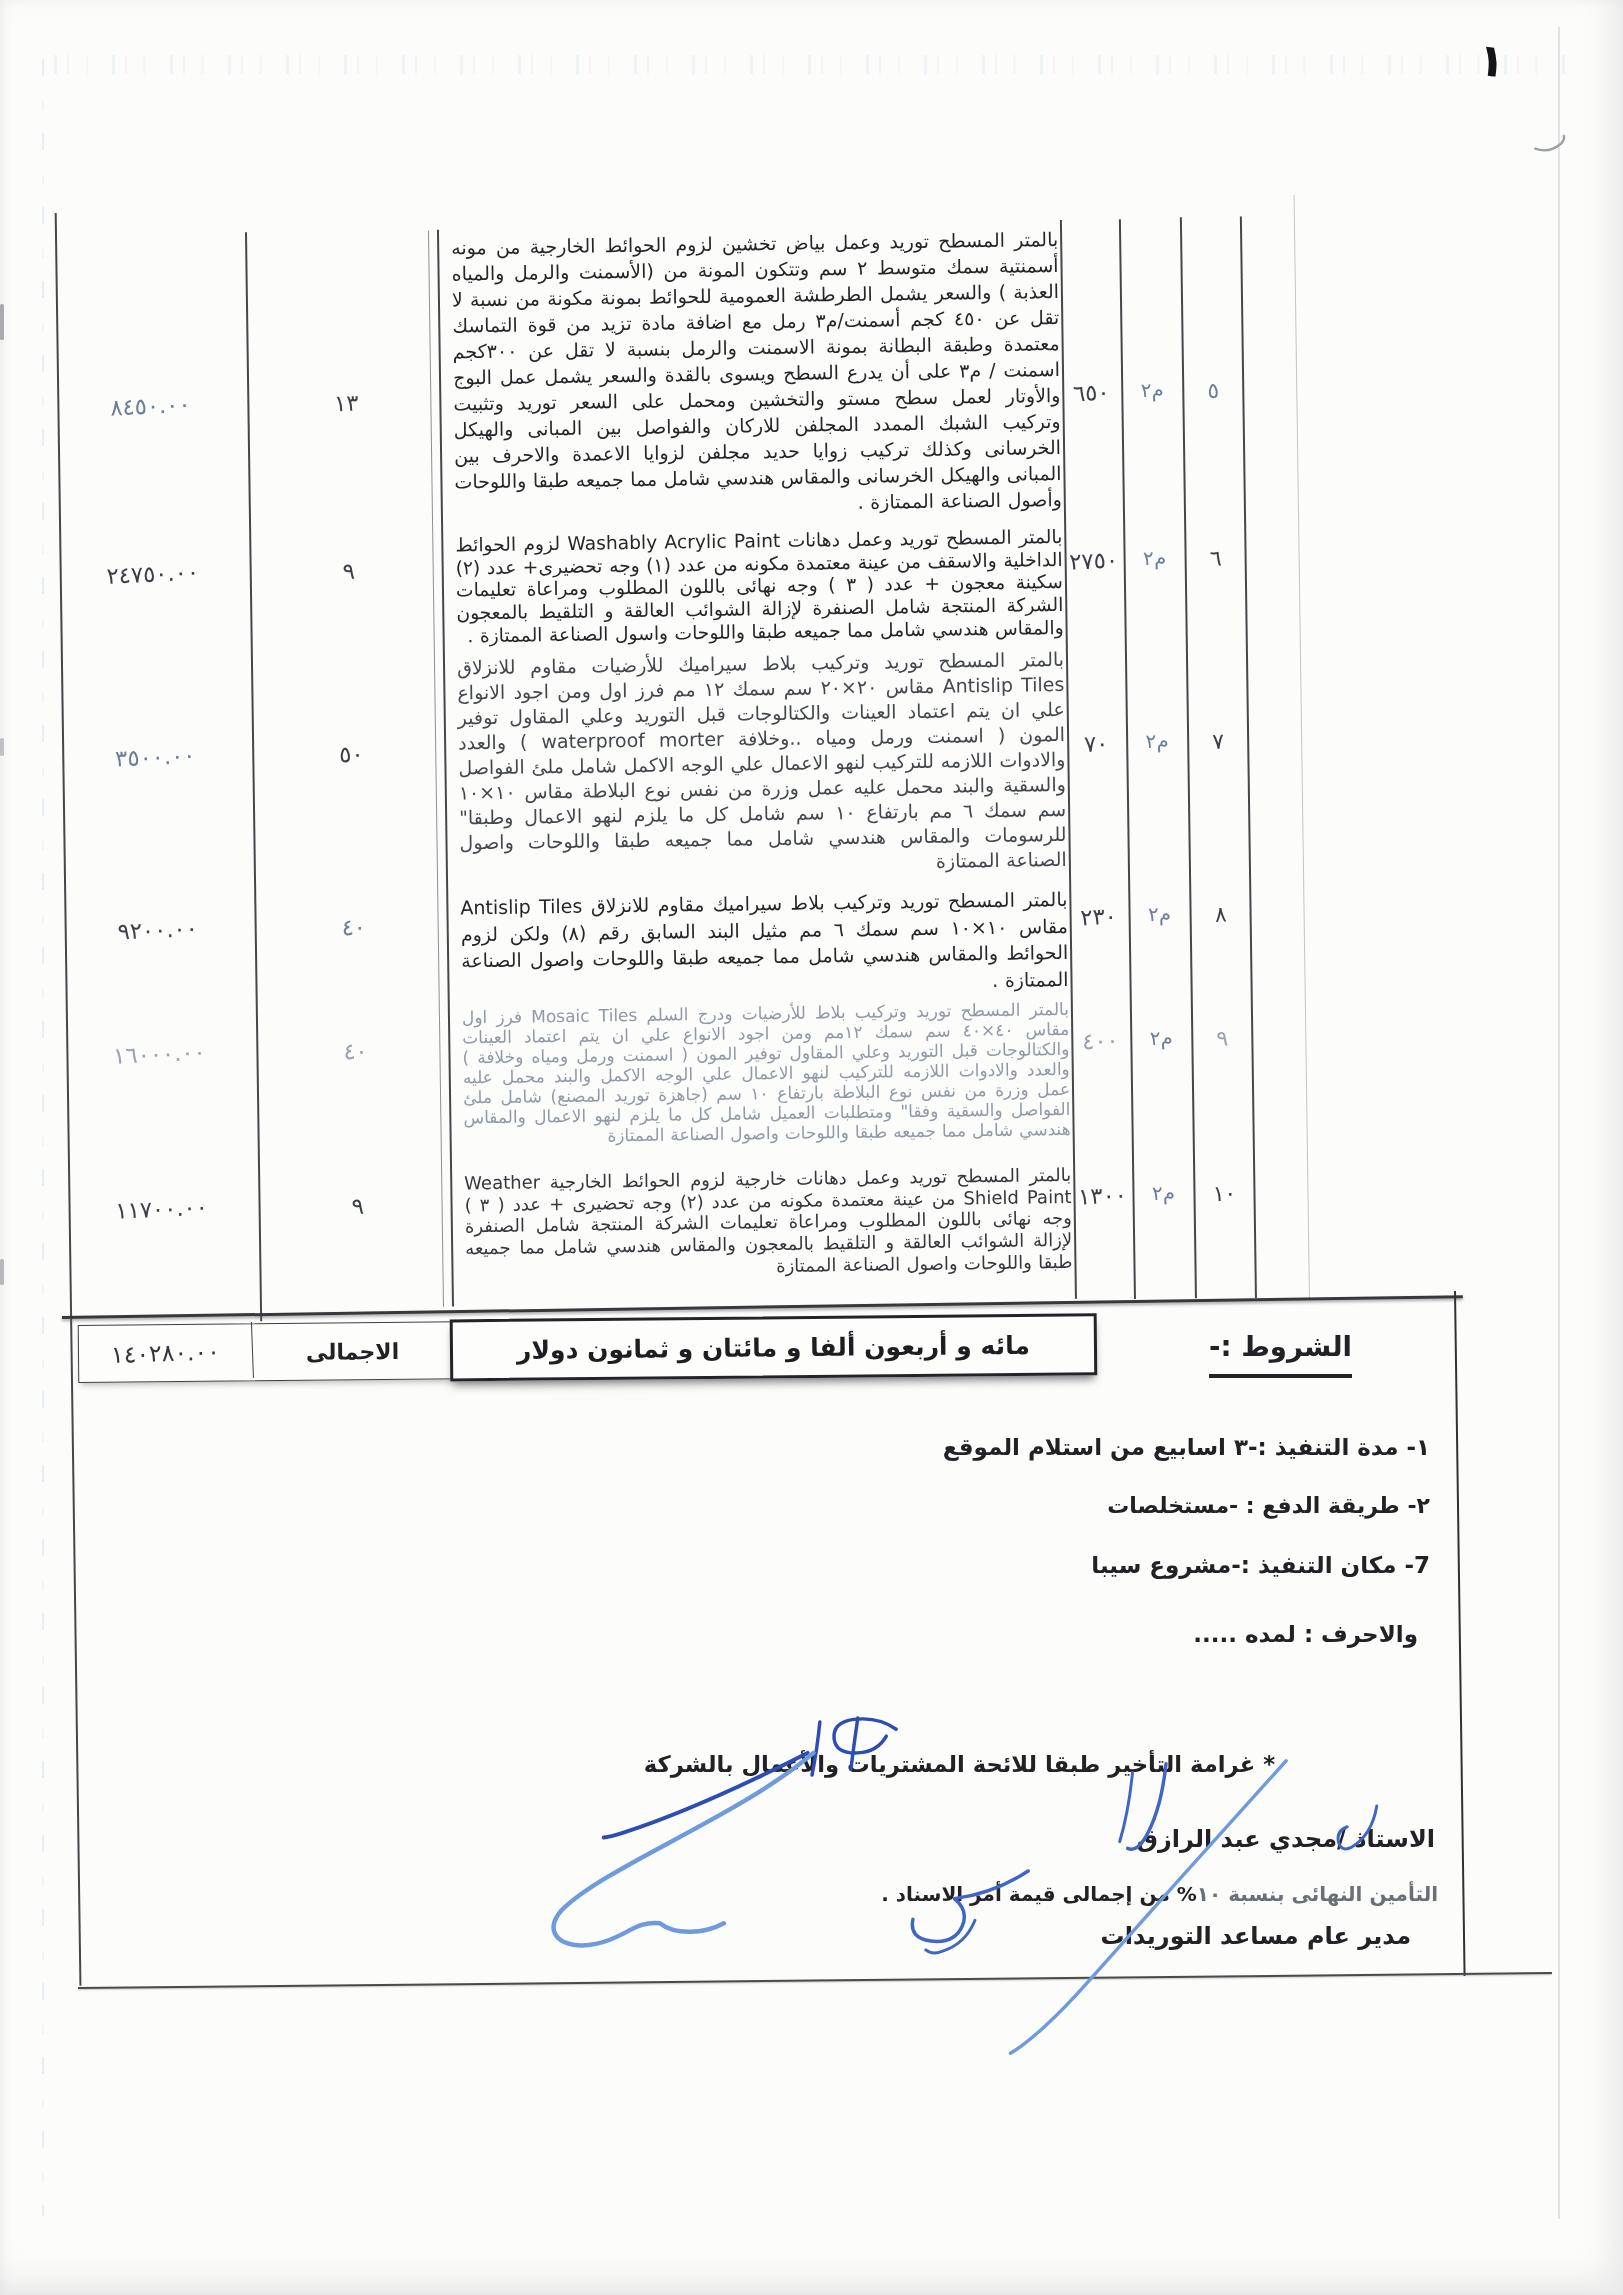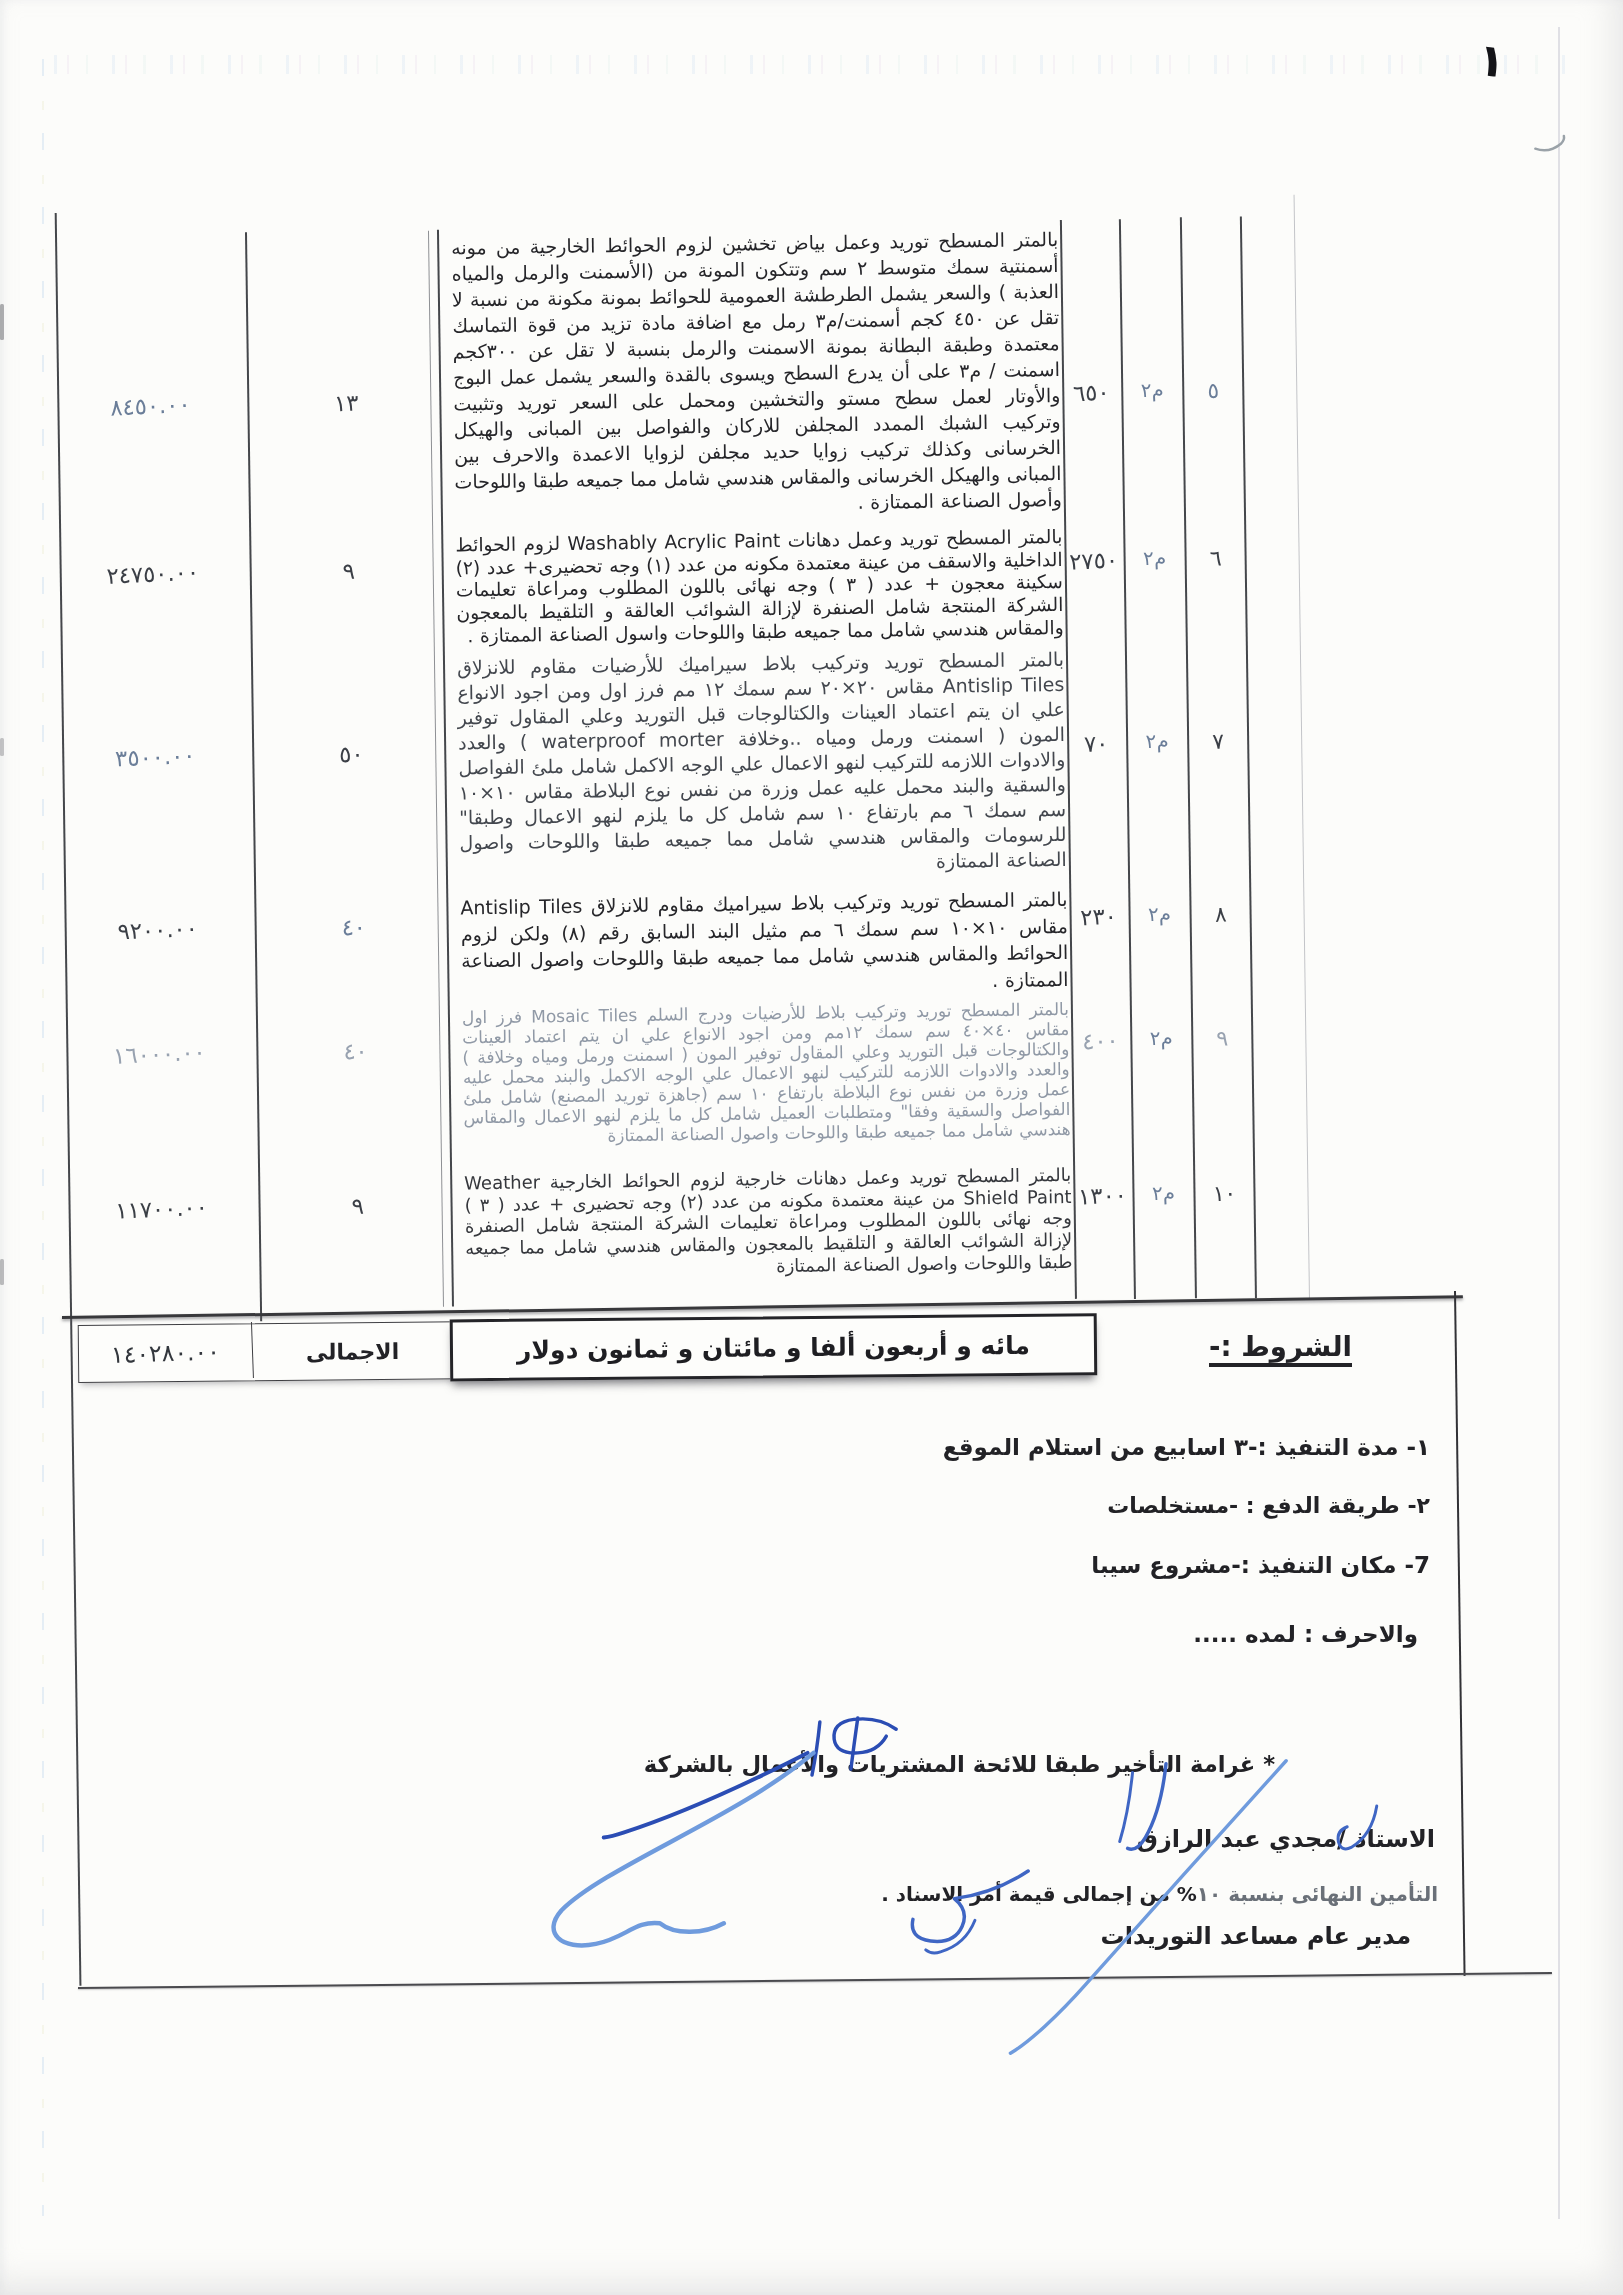--- a/index.html
+++ b/index.html
@@ -57,21 +57,21 @@
     box-shadow:0 4.9px 6.4px -3px rgba(100,100,106,.45);}
   .t-amount{width:173px;border-right:1.5px solid #3f3f43;display:flex;align-items:center;justify-content:center;
     font-size:23.6px;color:#33373d;letter-spacing:1px;transform:rotate(-1.5deg);}
   .t-label{width:199px;border-right:1.5px solid #3f3f43;display:flex;align-items:center;justify-content:center;
     font-size:22px;font-weight:bold;color:#222226;}
   .t-words{flex:1;margin:-3.4px;border:3.4px solid #242428;display:flex;align-items:center;justify-content:center;
     font-size:25px;font-weight:bold;color:#1e1e22;background:#fdfdfb;
     box-shadow:0 6.9px 8.9px -2.5px rgba(70,70,76,.55);}
   
   .ar-b{position:absolute;direction:rtl;font-weight:bold;white-space:nowrap;color:#222226;}
-  .terms-heading{right:271px;top:1330px;font-size:27.6px;padding-bottom:0;border-bottom:4.4px solid #232327;margin-left:31px;}
+  .terms-heading{right:271px;top:1330px;font-size:27.6px;padding-bottom:11px;border-bottom:4.4px solid #232327;margin-left:31px;}
   .term-1{right:193px;top:1434px;font-size:23px;}
   .term-2{right:193px;top:1493px;font-size:22px;}
   .term-3{right:193px;top:1552px;font-size:23px;}
   .warranty{right:205px;top:1621px;font-size:23px;}
   .note-1{right:382px;top:1688px;font-size:22.7px;}
   .note-2{right:348px;top:1751px;font-size:22.7px;}
   .insurance{right:185px;top:1882px;font-size:20px;margin-left:48px;}
   .insurance .faint{color:#6a7078;}
   .sig-name{right:188px;top:1825px;font-size:24px;}
   .sig-title{right:212px;top:1922px;font-size:24px;}

